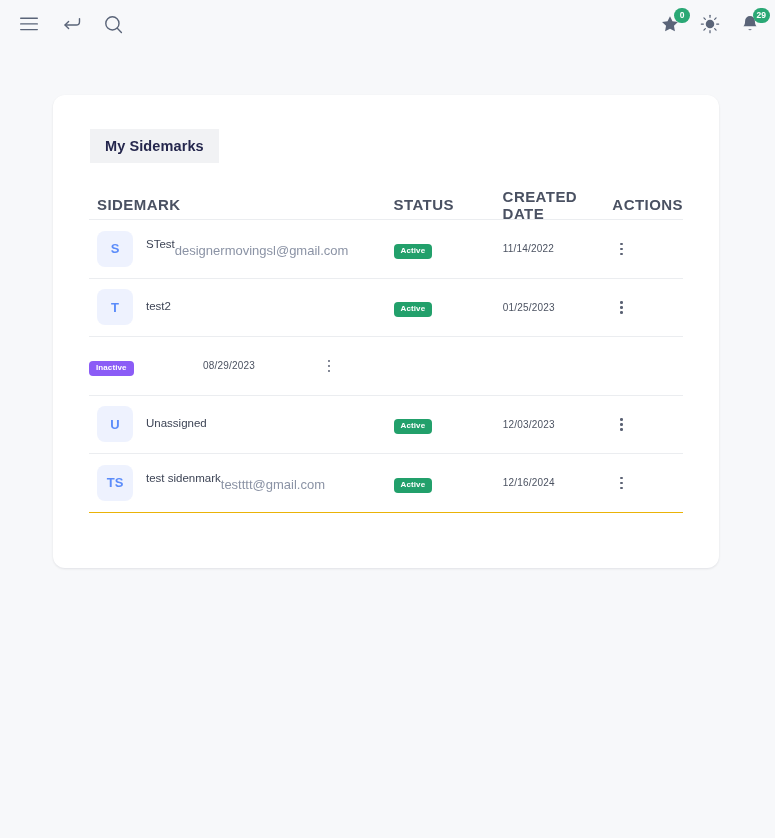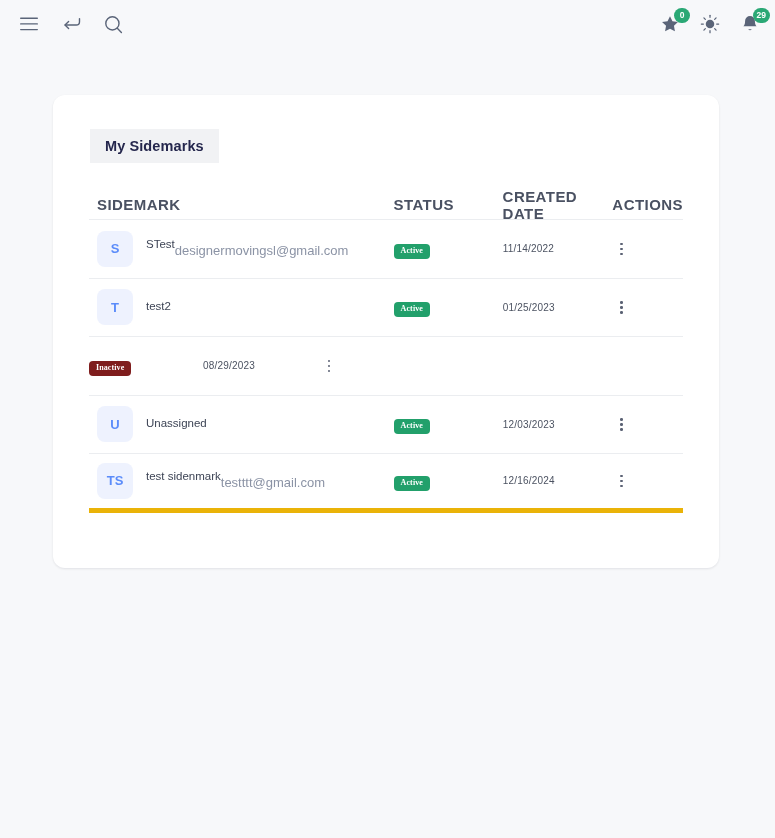--- a/index.html
+++ b/index.html
@@ -88,21 +88,21 @@
   .col-sidemark { width: 324px; padding-left: 8px; }
   .col-status   { width: 78px; }
   .col-date     { width: 117px; margin-left: 36px; }
   .col-actions  { width: 75px; }
 
   .trow {
     display: flex; align-items: center;
     height: 58.5px;
     border-bottom: 1px solid #ebedf0;
   }
-  .trow:last-child { border-bottom: 5px solid #eab308; }
+  .trow:last-child { border-bottom: 1px solid #eab308; }
 
   .sidemark-cell { display: flex; align-items: center; }
   .avatar {
     width: 36px; height: 36px;
     border-radius: 8px;
     background: #eef2fe;
     color: #5b8cfa;
     font-size: 13px;
     font-weight: bold;
     display: flex; align-items: center; justify-content: center;
@@ -123,24 +123,23 @@
 
   .pill {
     display: inline-block;
     font-size: 8px;
     font-weight: bold;
     color: #ffffff;
     border-radius: 4px;
     padding: 3px 7px 3px 7px;
     line-height: 1.1;
     letter-spacing: 0.1px;
-    font-family: Liberation Serif, serif;
   }
   .pill-active   { background: #22a06b; }
-  .pill-inactive { background: #7f1d1d; padding-left: 7px; }
+  .pill-inactive { background: #8b5cf6; padding-left: 7px; }
 
   .date-text { font-size: 10px; color: #4b5261; letter-spacing: 0.2px; }
 
   .kebab {
     width: 18px; height: 22px;
     display: flex; flex-direction: column; align-items: center; justify-content: center;
     gap: 2.5px;
     cursor: pointer;
   }
   .kebab span {

